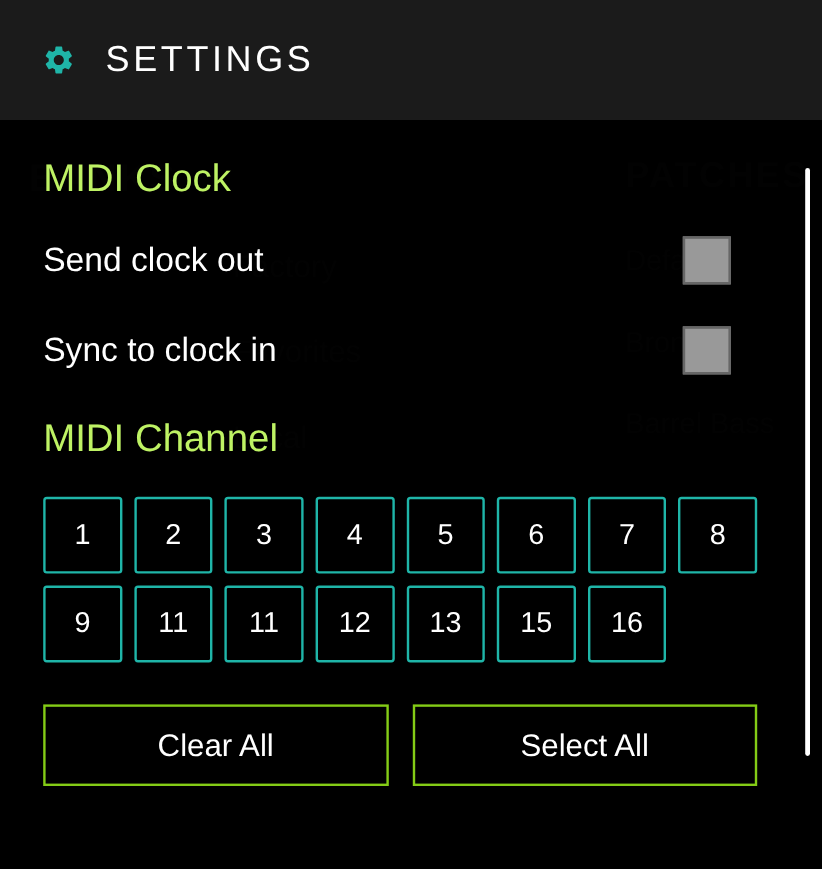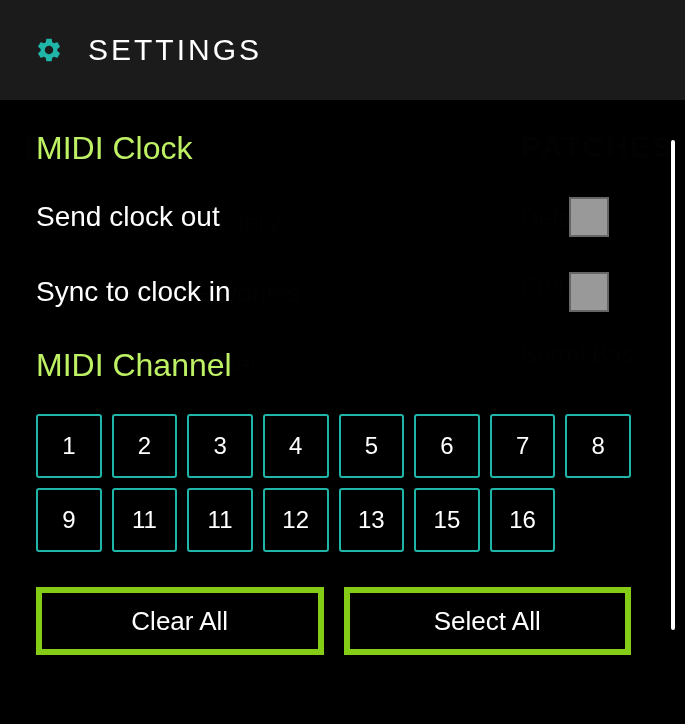--- a/index.html
+++ b/index.html
@@ -177,21 +177,21 @@
       border-radius: 3px;
     }
     .action-row {
       display: flex;
       gap: 20px;
       padding-right: 18px;
     }
     .action-btn {
       flex: 1;
       height: 68px;
-      border: 6px solid #84cc16;
+      border: 2px solid #84cc16;
       background: transparent;
       color: #fff;
       font-size: 26px;
       font-weight: 300;
       cursor: pointer;
       display: flex;
       align-items: center;
       justify-content: center;
     }
   </style>

